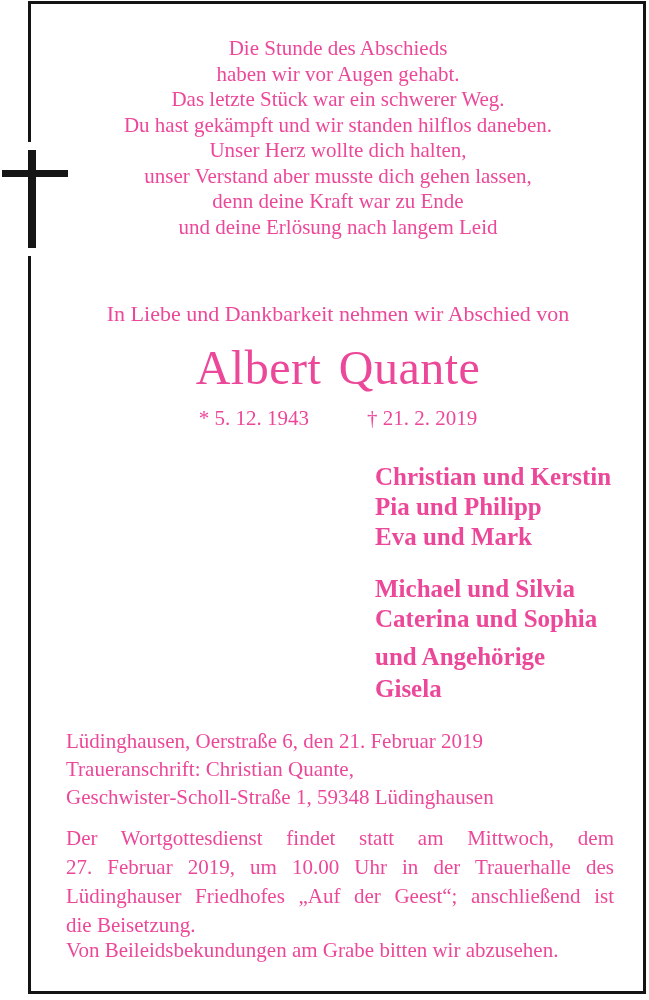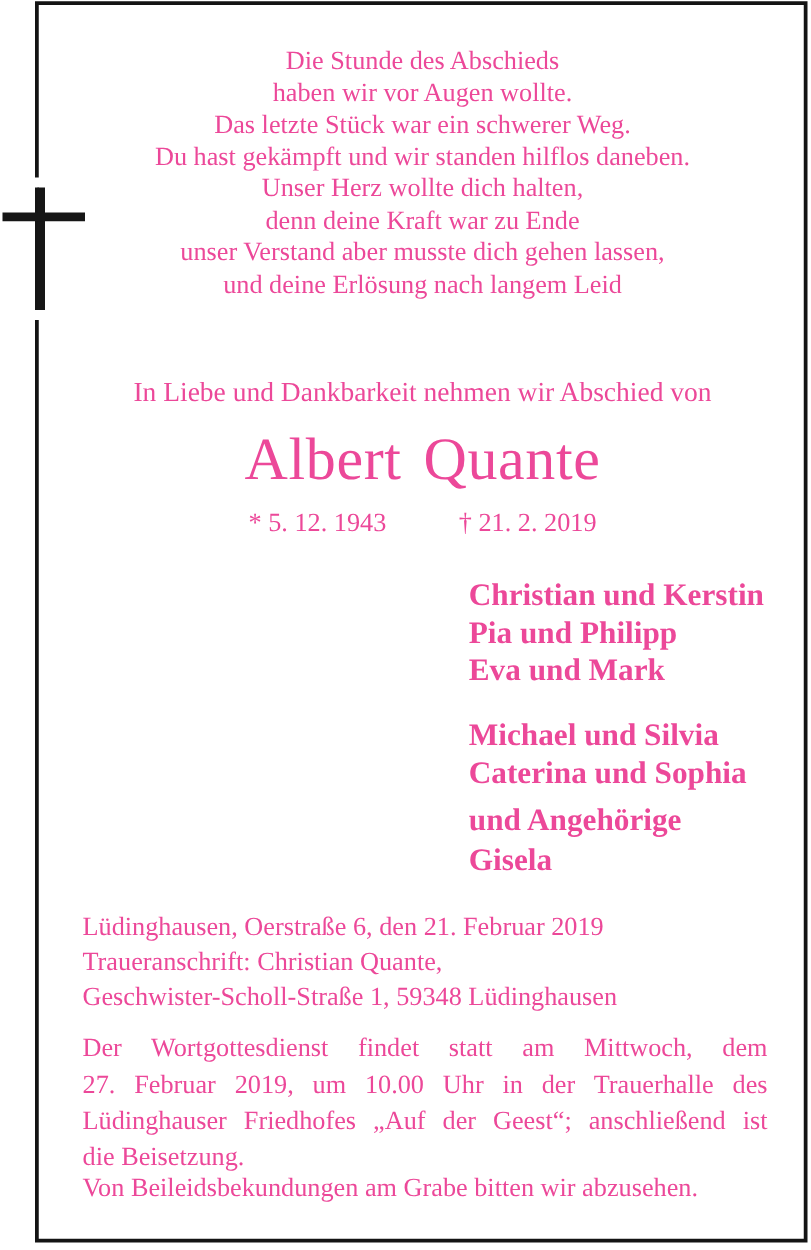--- a/index.html
+++ b/index.html
@@ -122,26 +122,26 @@
 <div class="page">
 
   <div class="frame"></div>
   <div class="gap gap-top"></div>
   <div class="gap gap-bottom"></div>
   <div class="cross-v"></div>
   <div class="cross-h"></div>
 
   <div class="poem">
     <div class="poem-line">Die Stunde des Abschieds</div>
-    <div class="poem-line">haben wir vor Augen wollte.</div>
+    <div class="poem-line">haben wir vor Augen gehabt.</div>
     <div class="poem-line">Das letzte Stück war ein schwerer Weg.</div>
     <div class="poem-line">Du hast gekämpft und wir standen hilflos daneben.</div>
     <div class="poem-line">Unser Herz wollte dich halten,</div>
+    <div class="poem-line">unser Verstand aber musste dich gehen lassen,</div>
     <div class="poem-line">denn deine Kraft war zu Ende</div>
-    <div class="poem-line">unser Verstand aber musste dich gehen lassen,</div>
     <div class="poem-line">und deine Erlösung nach langem Leid</div>
   </div>
 
   <div class="intro">In Liebe und Dankbarkeit nehmen wir Abschied von</div>
 
   <div class="name">Albert Quante</div>
 
   <div class="dates">
     <span class="date">* 5. 12. 1943</span>
     <span class="date">† 21. 2. 2019</span>

